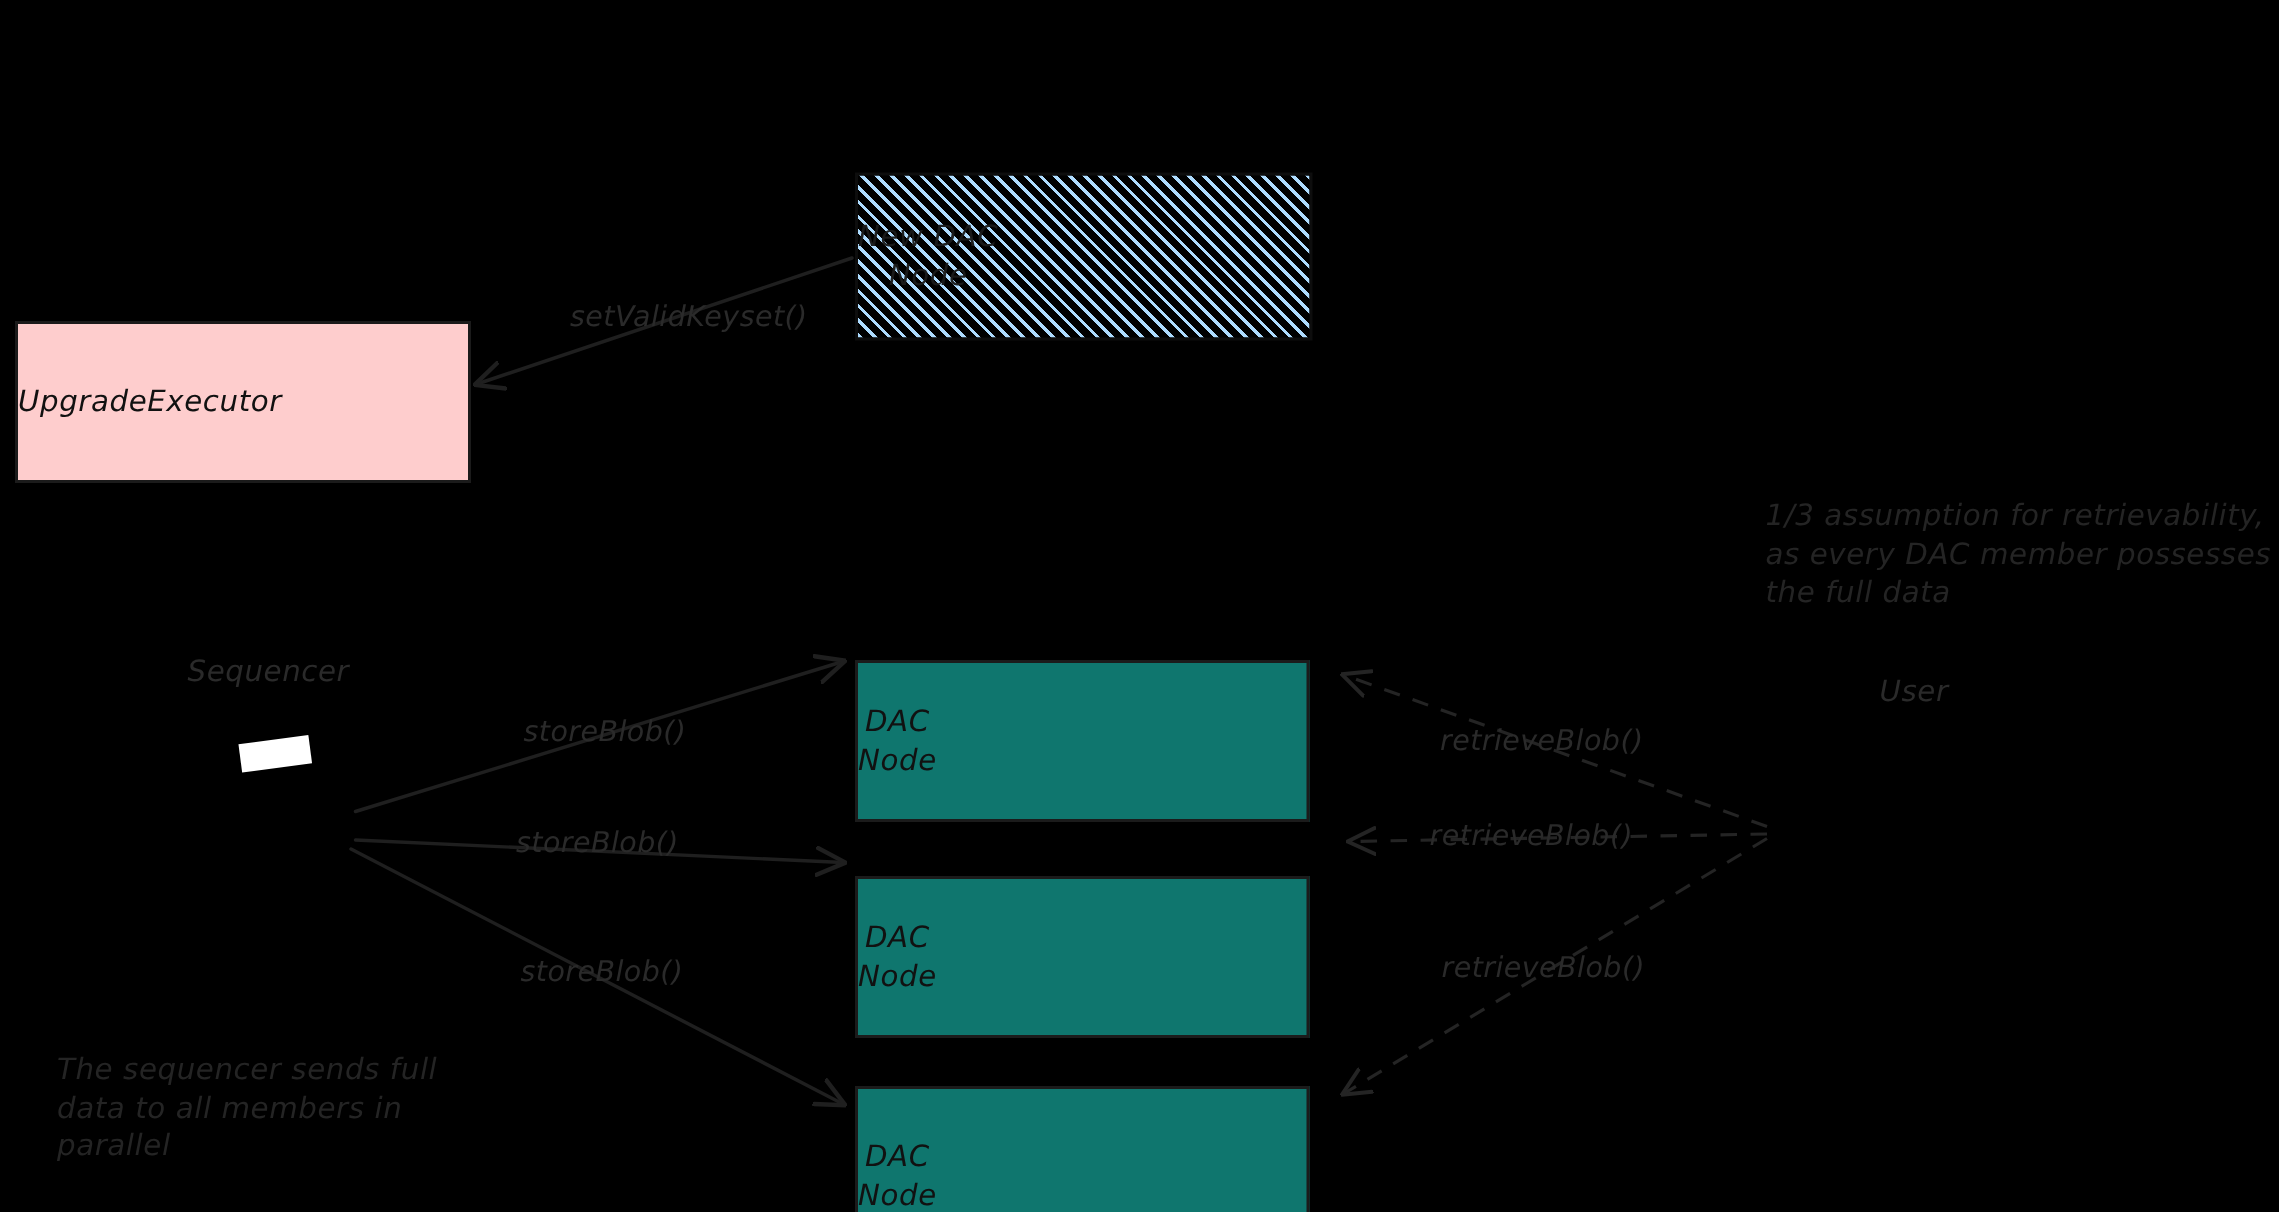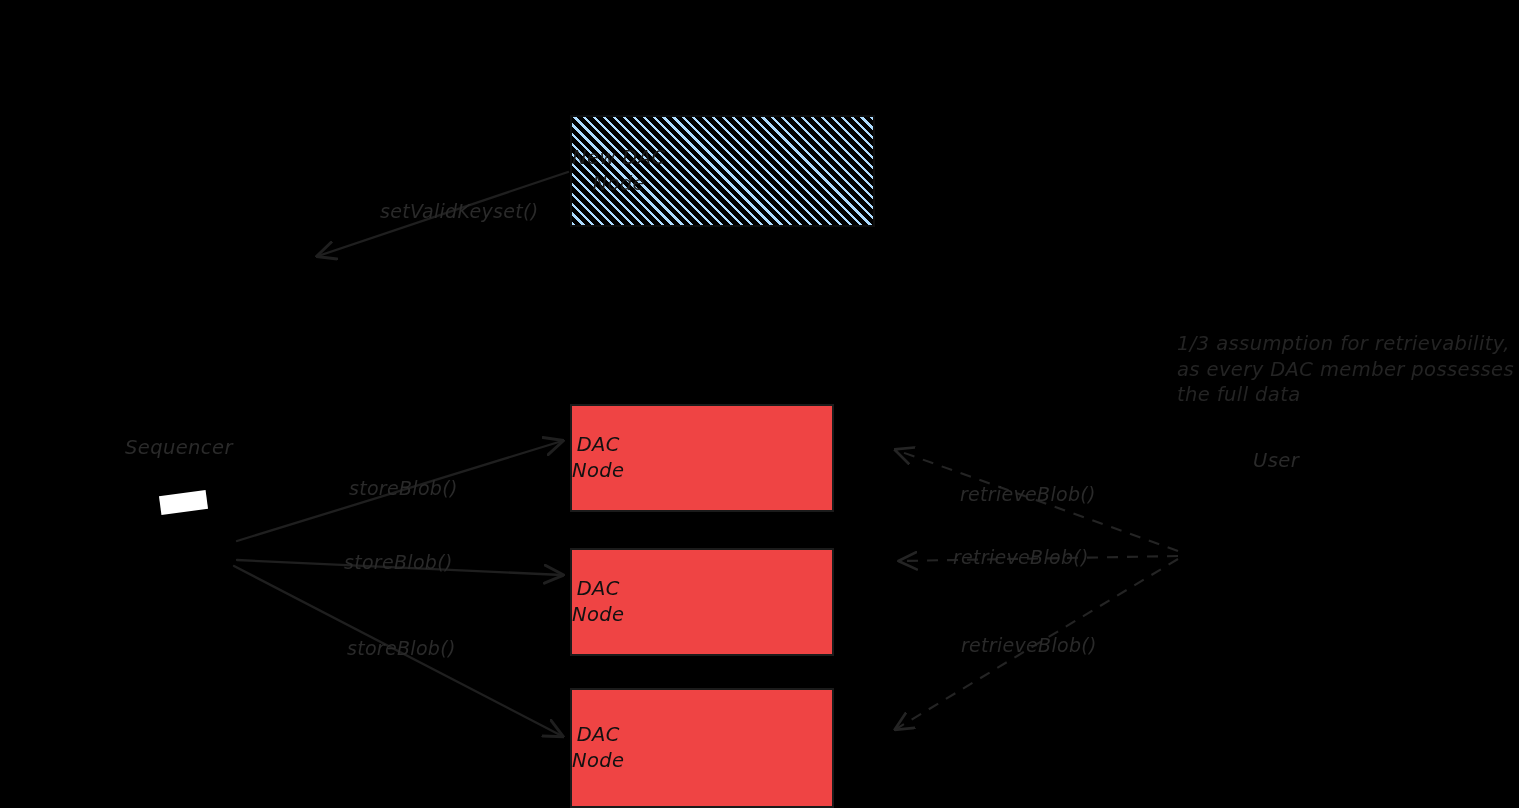--- a/index.html
+++ b/index.html
@@ -84,22 +84,22 @@
     line-height: 26px;
     font-style: italic;
     letter-spacing: 0.4px;
     white-space: pre-line;
   }
   #box-upgrade-executor {
     left: 10px; top: 214px; width: 304px; height: 108px;
     background: #fecdcd;
   }
   .box-dac {
-    background: #ef4444;
-    left: 570px; width: 264px; height: 108px;
+    background: #0f766e;
+    left: 570px; width: 303px; height: 108px; margin-top: 36px;
   }
   #box-dac-1 { top: 404px; }
   #box-dac-2 { top: 548px; }
   #box-dac-3 { top: 688px; height: 120px; }
 
   
   #box-new-dac-node {
     left: 570px; top: 115px; width: 305px; height: 112px;
     border: 2.5px solid #0d0d0d;
     background-color: #000000;
@@ -160,20 +160,23 @@
     <g>
       <path d="M 1178 559 L 896 729" fill="none" stroke="#242424" stroke-width="2.1" stroke-linecap="butt" stroke-dasharray="11 9" marker-end="url(#arrow-dashed)"></path>
     </g>
   </svg>
 
   <div class="box" id="box-new-dac-node">
     <span class="box-text">New DAC
 Node</span>
   </div>
 
+  <div class="box" id="box-upgrade-executor">
+    <span class="box-text">UpgradeExecutor</span>
+  </div>
 
   <div class="box box-dac" id="box-dac-1">
     <span class="box-text">DAC
 Node</span>
   </div>
   <div class="box box-dac" id="box-dac-2">
     <span class="box-text">DAC
 Node</span>
   </div>
   <div class="box box-dac" id="box-dac-3">
@@ -190,14 +193,15 @@
 
   <div class="edge-label" style="left:349px; top:477px;">storeBlob()</div>
   <div class="edge-label" style="left:344px; top:551px;">storeBlob()</div>
   <div class="edge-label" style="left:347px; top:637px;">storeBlob()</div>
 
   <div class="edge-label" style="left:960px; top:483px;">retrieveBlob()</div>
   <div class="edge-label" style="left:953px; top:546px;">retrieveBlob()</div>
   <div class="edge-label" style="left:961px; top:634px;">retrieveBlob()</div>
 
   <div class="annot" id="annot-right">1/3 assumption for retrievability, as every DAC member possesses the full data</div>
+  <div class="annot" id="annot-bottom">The sequencer sends full data to all members in parallel</div>
 
 </div>
 
 </body></html>

